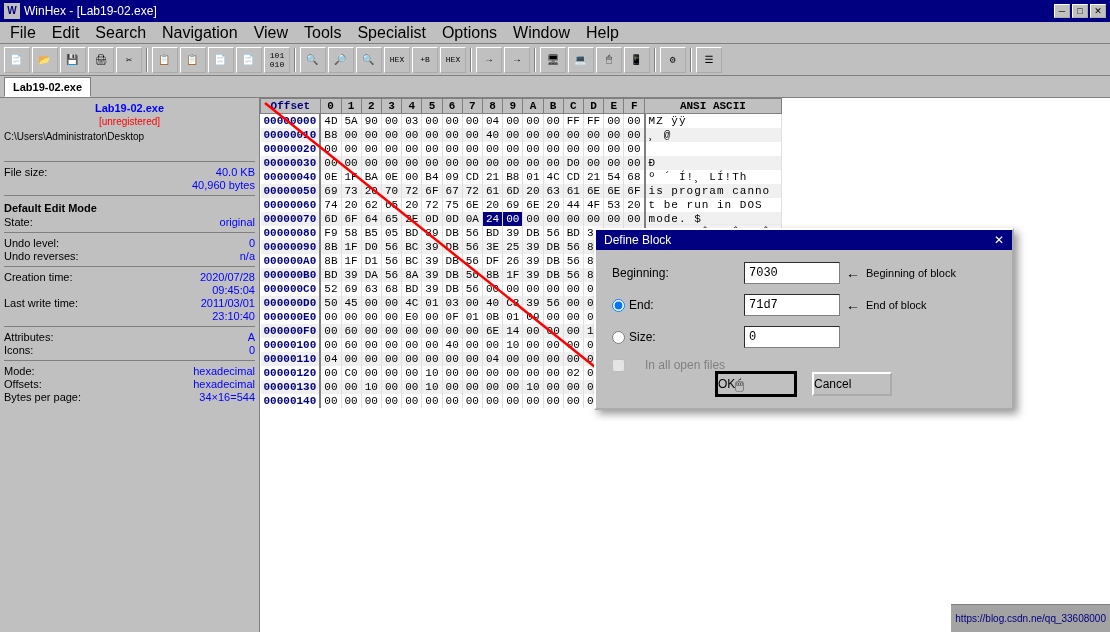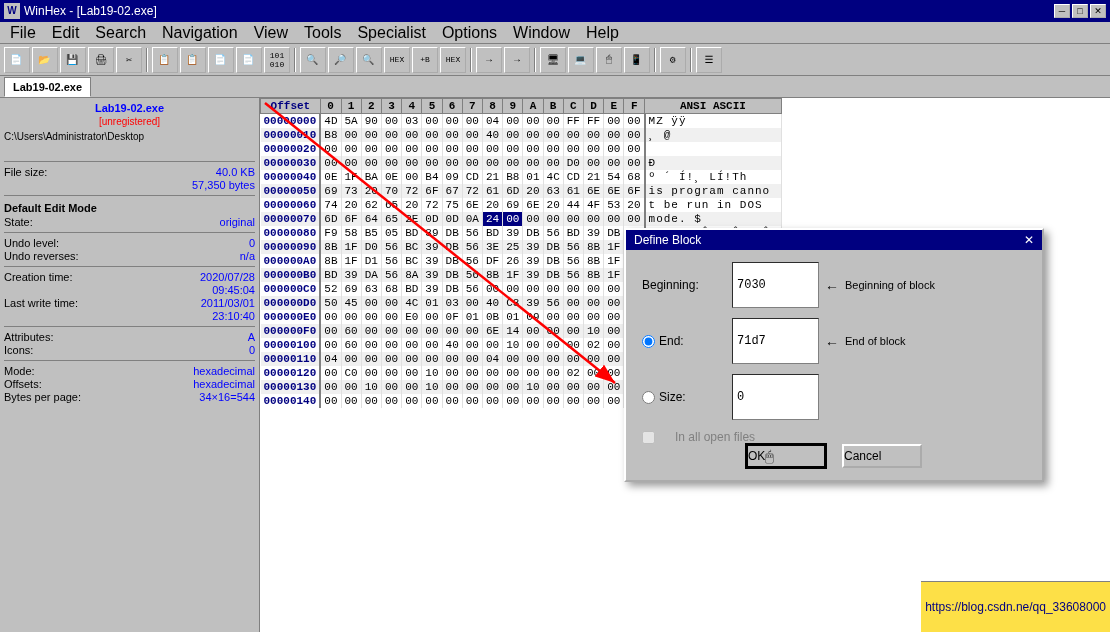--- a/index.html
+++ b/index.html
@@ -218,21 +218,21 @@
     .header-offset {
       background: #c0c0c0;
       color: #000080;
       font-weight: bold;
     }
 
     
     #define-block-dialog {
       position: absolute;
       top: 130px;
-      left: 364px;
+      left: 334px;
       width: 420px;
       background: #c0c0c0;
       border: 2px outset #fff;
       box-shadow: 4px 4px 8px rgba(0,0,0,0.4);
       z-index: 100;
       font-family: Arial, sans-serif;
       font-size: 12px;
     }
     #dialog-title {
       background: #000080;
@@ -252,26 +252,27 @@
       margin-bottom: 10px;
     }
     .dialog-radio-label {
       width: 90px;
       display: flex;
       align-items: center;
       gap: 4px;
       cursor: pointer;
     }
     .dialog-input {
-      width: 87px;
+      width: 96px;
       border: 1px inset #808080;
       background: white;
-      padding: 15px 4px;
+      padding: 3px 4px;
       font-family: 'Courier New', monospace;
       font-size: 12px;
+      margin-left: 42px;
     }
     .dialog-arrow {
       margin: 0 6px;
       font-size: 14px;
       color: #000;
     }
     .dialog-side-label {
       font-size: 11px;
       color: #000;
     }
@@ -308,24 +309,24 @@
       width: 100%; height: 100%;
       pointer-events: none;
       z-index: 50;
     }
 
     
     #status-bar {
       position: absolute;
       bottom: 0;
       right: 0;
-      font-size: 12px;
+      font-size: 10px;
       color: #000080;
-      background: #fde047;
-      padding: 18px 4px;
+      background: #a3a3a3;
+      padding: 8px 4px;
       border-top: 1px solid #808080;
       font-family: Arial, sans-serif;
     }
   </style>
 </head>
 <body>
 
 <div id="title-bar">
   <span class="title-icon">W</span>
   <span class="title-text">WinHex - [Lab19-02.exe]</span>
@@ -394,21 +395,21 @@
     <div class="filename">Lab19-02.exe</div>
     <div class="registered">[unregistered]</div>
     <div style="font-size:10px; margin-bottom:19px; word-break:break-all;">C:\Users\Administrator\Desktop</div>
     <div class="divider"></div>
     <div class="info-row">
       <span class="info-label">File size:</span>
       <span class="info-value">40.0 KB</span>
     </div>
     <div class="info-row">
       <span></span>
-      <span class="info-value">57,350 bytes</span>
+      <span class="info-value">40,960 bytes</span>
     </div>
     <div class="divider"></div>
     <div class="section-title">Default Edit Mode</div>
     <div class="info-row">
       <span class="info-label">State:</span>
       <span class="info-value">original</span>
     </div>
     <div class="divider"></div>
     <div class="info-row">
       <span class="info-label">Undo level:</span>

